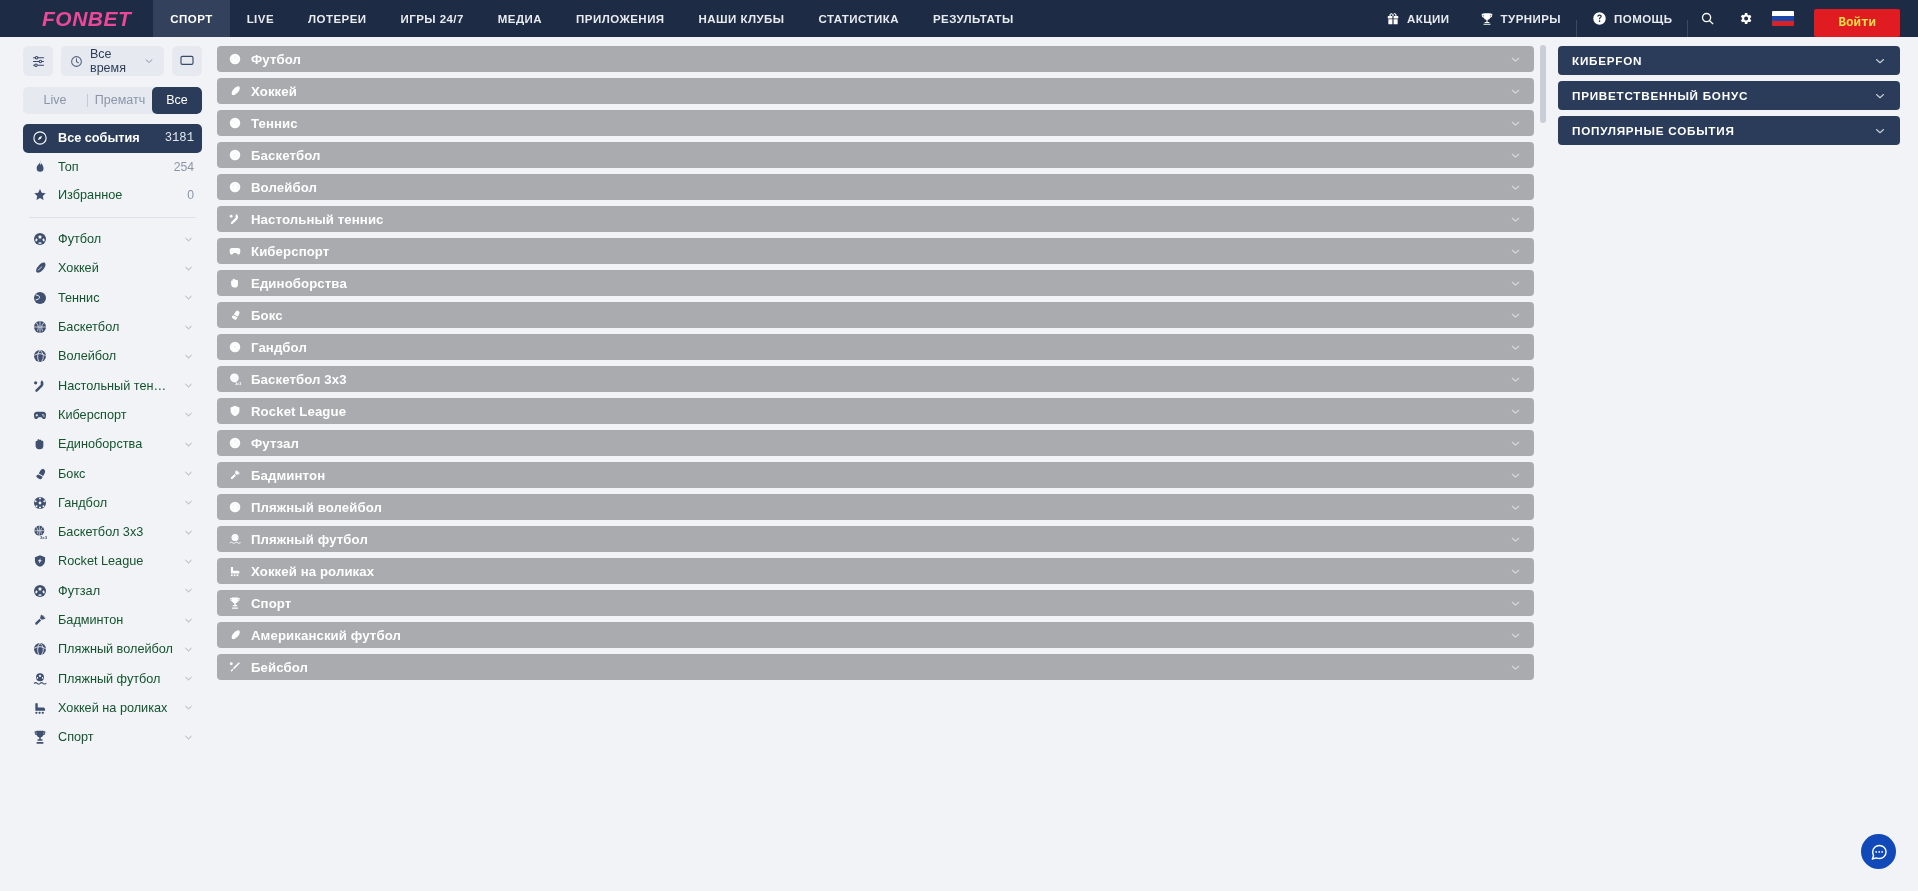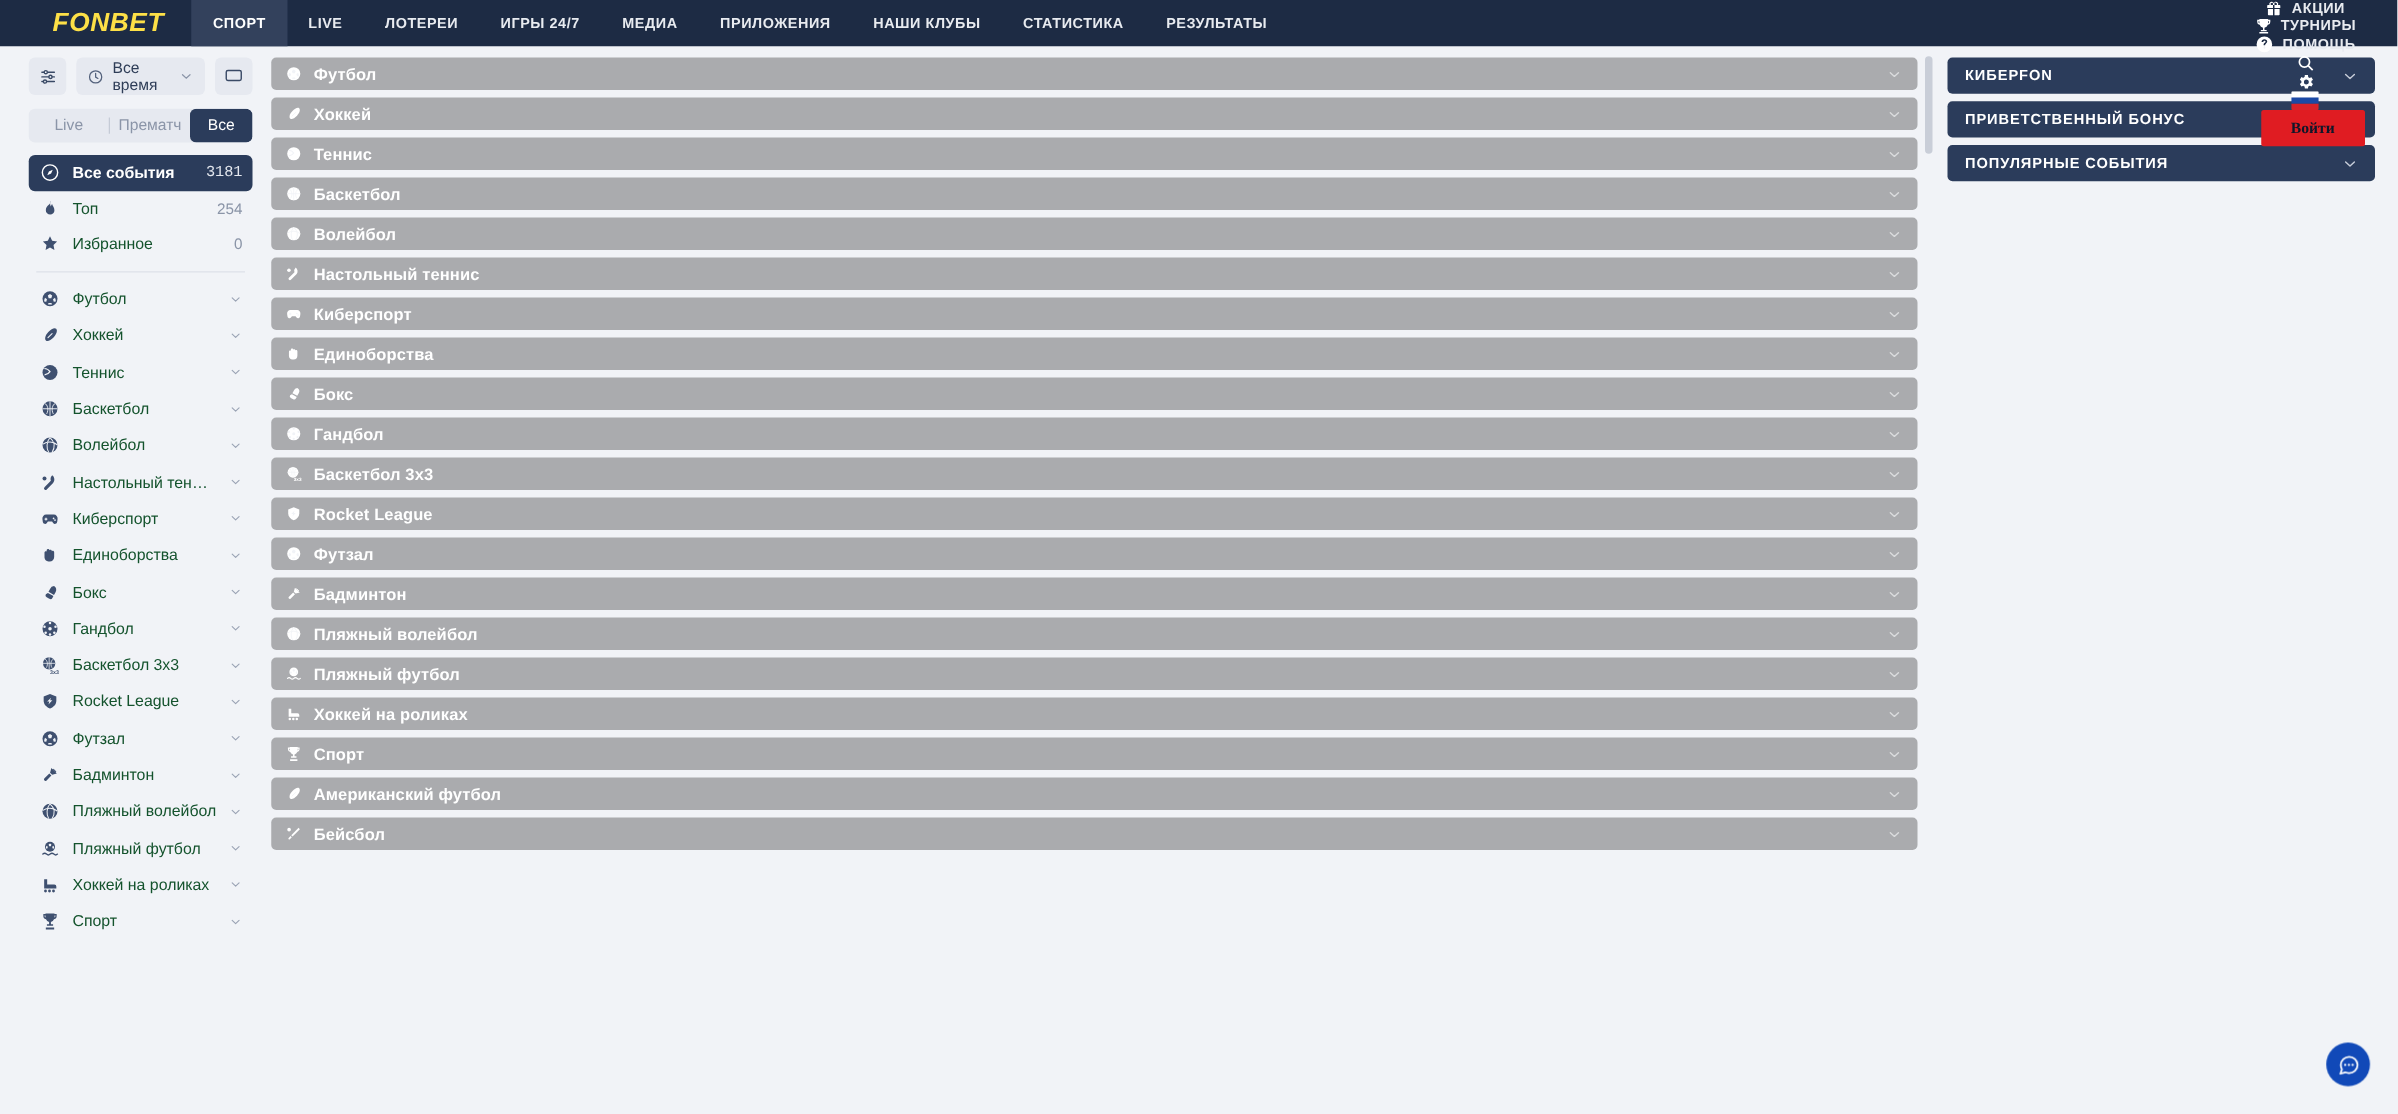--- a/index.html
+++ b/index.html
@@ -17,36 +17,36 @@
     background: #1d2b44;
     display: flex; align-items: stretch;
     color: #ffffff;
     position: relative; z-index: 40;
   }
   .logo {
     display: flex; align-items: center;
     padding: 0 22px 0 42px;
     font-size: 21px; font-weight: bold;
     font-style: italic; letter-spacing: .5px;
-    color: #fde047;
+    color: #ec4899;
   }
   .nav { display: flex; align-items: stretch; }
   .nav-item {
     display: flex; align-items: center;
     padding: 0 17px;
     font-size: 11.5px; font-weight: bold;
     letter-spacing: .45px;
     color: #e8ebf0; white-space: nowrap;
     cursor: pointer;
   }
   .nav-item.active { background: #33415c; color: #fff; }
   .header-right {
     margin-left: auto;
-    display: flex; align-items: center;
-    padding-right: 18px; gap: 0; flex-direction: column;
+    display: flex; align-items: flex-end;
+    padding-right: 18px; gap: 0;
   }
   .hr-item {
     display: flex; align-items: center; gap: 7px;
     padding: 0 15px; height: 37px;
     font-size: 11.5px; font-weight: bold; letter-spacing: .45px;
     color: #e8ebf0; cursor: pointer; white-space: nowrap;
   }
   .hr-divider { width: 1px; height: 17px; background: #3b4a63; }
   .icon-btn {
     display: flex; align-items: center; justify-content: center;
@@ -55,25 +55,25 @@
   .flag {
     width: 22px; height: 15px; border-radius: 1px;
     overflow: hidden; display: flex; flex-direction: column;
     cursor: pointer;
   }
   .flag i { flex: 1; display: block; }
   .flag i:nth-child(1) { background: #ffffff; }
   .flag i:nth-child(2) { background: #1b49a5; }
   .flag i:nth-child(3) { background: #d8222a; }
   .login-btn {
-    background: #e01c22; color: #0f172a;
+    background: #e01c22; color: #fde047;
     font-size: 12.5px; font-weight: bold;
     padding: 7px 24px; border: none; border-radius: 2px;
     cursor: pointer; margin-left: 12px;
-    font-family: Liberation Serif, serif;
+    font-family: Liberation Mono, monospace;
   }
 
   
   .page { display: flex; height: 854px; width: 100%; }
 
   
   .sidebar {
     width: 215px; flex: 0 0 215px;
     background: #f1f3f7;
     padding: 9px 13px 4px 23px;

